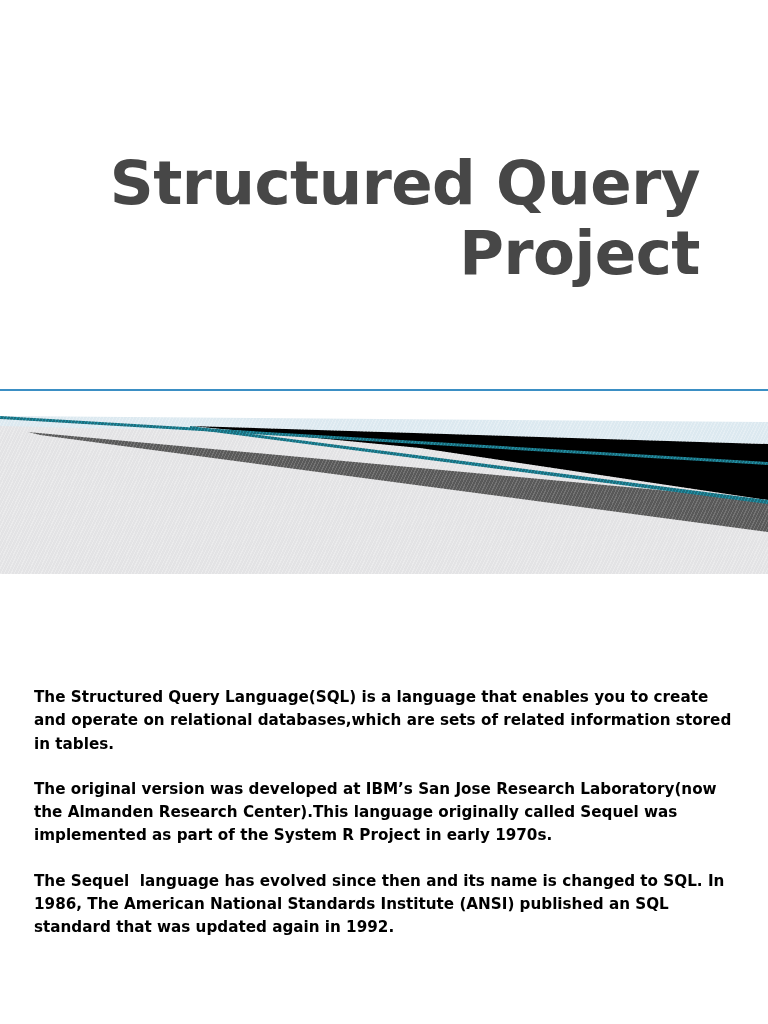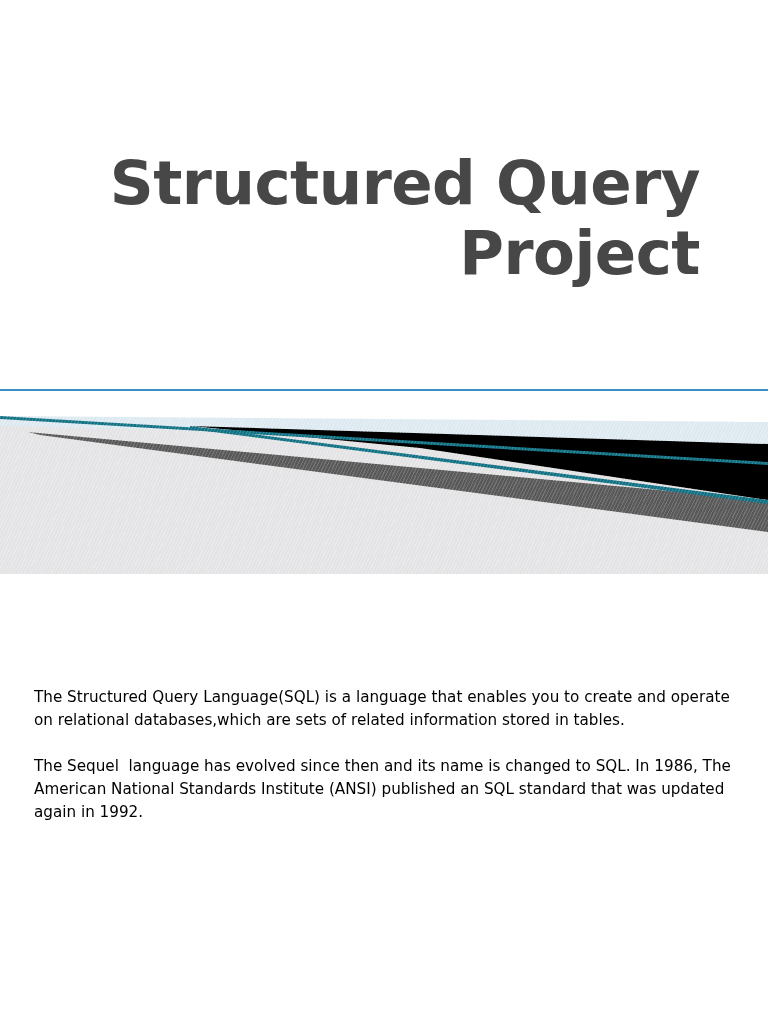--- a/index.html
+++ b/index.html
@@ -81,20 +81,21 @@
     opacity: 0.55;
     mix-blend-mode: overlay;
   }
 
   
   .body-block {
     position: absolute;
     left: 34px;
     top: 686px;
     width: 700px;
+    font-weight: bold;
   }
   .para {
     font-family: "DejaVu Sans", sans-serif;
     font-size: 15.2px;
     line-height: 1.53;
     color: #000000;
     margin: 0 0 22px 0;
     white-space: pre-wrap;
   }
   .para:last-child { margin-bottom: 0; margin-top: 16px; }
@@ -123,16 +124,17 @@
 
       <polygon points="0,12 768,58 768,61 0,15" fill="#1a6e7e"></polygon>
 
       <polygon points="190,22 768,96 768,100 190,25" fill="#1a6e7e"></polygon>
     </svg>
     <div class="hatch"></div>
   </div>
 
   <div class="body-block">
     <p class="para">The Structured Query Language(SQL) is a language that enables you to create and operate on relational databases,which are sets of related information stored in tables.</p>
+    <p class="para">The original version was developed at IBM’s San Jose Research Laboratory(now the Almanden Research Center).This language originally called Sequel was implemented as part of the System R Project in early 1970s.</p>
     <p class="para">The Sequel  language has evolved since then and its name is changed to SQL. In 1986, The American National Standards Institute (ANSI) published an SQL standard that was updated again in 1992.</p>
   </div>
 
 </div>
 
 </body></html>

